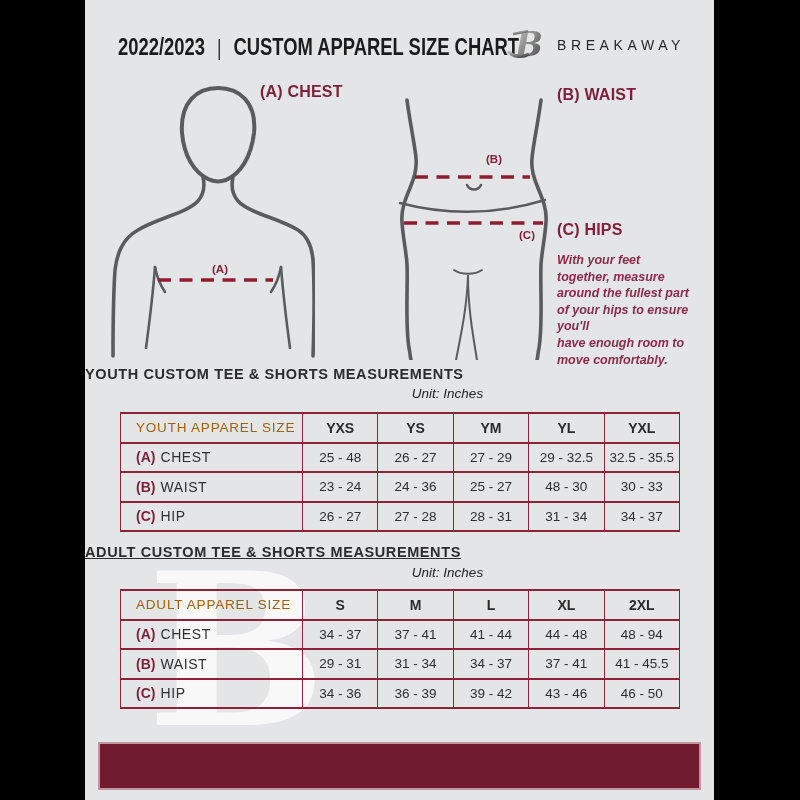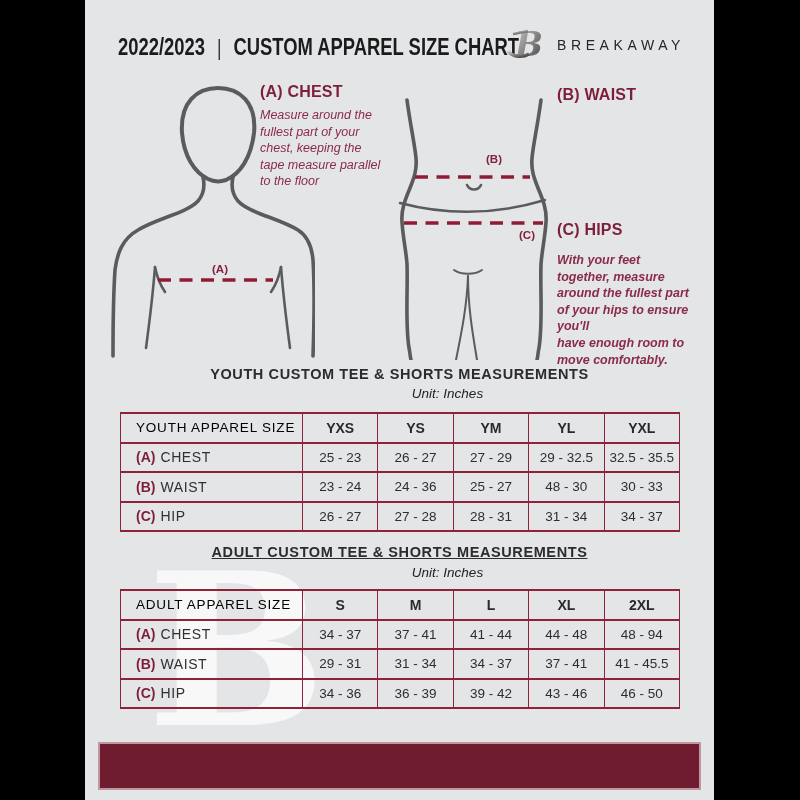--- a/index.html
+++ b/index.html
@@ -27,32 +27,32 @@
   .fig{position:absolute;}
   .fig-left{left:25px;top:78px;width:205px;height:282px;}
   .fig-mid{left:300px;top:98px;width:178px;height:262px;}
   .fig-label{position:absolute;width:36px;text-align:center;font-size:11.5px;
              font-weight:700;color:#85203d;}
   
   .sec-h{position:absolute;font-size:16px;font-weight:700;color:#7d1e3b;letter-spacing:.2px;}
   .sec-b{position:absolute;font-style:italic;font-size:12.5px;line-height:16.6px;
          color:#8a2b4a;white-space:pre-line;}
   
-  .tbl-title{position:absolute;left:0;width:629px;text-align:center;font-size:14.5px;
+  .tbl-title{position:absolute;left:0;width:629px;text-align:left;font-size:14.5px;
              font-weight:700;letter-spacing:.6px;color:#2c2c2c;}
   .tbl-unit{position:absolute;left:0;width:629px;text-align:center;font-style:italic;
             font-size:13.5px;color:#222;padding-left:48px;}
   table.size{position:absolute;left:35px;border-collapse:collapse;table-layout:fixed;
              width:560px;background:transparent;}
   table.size th,table.size td{border:1.5px solid #8e2238;border-top-width:2.5px;
              border-bottom-width:2.5px;height:27.5px;padding:0;text-align:center;
              font-size:13.5px;font-weight:400;color:#2e2e2e;}
   table.size th.size-h{font-weight:700;font-size:14px;color:#2a2a2a;}
   table.size .lbl{text-align:left;padding-left:15px;font-size:13.5px;
-             letter-spacing:.8px;color:#000000;font-weight:400;}
+             letter-spacing:.8px;color:#a16207;font-weight:400;}
   table.size td.row-lbl{text-align:left;padding-left:15px;font-size:14px;color:#303030;}
   table.size .pfx{color:#7e1d39;font-weight:700;}
   table.size .row-name{margin-left:5px;letter-spacing:.6px;}
   
   .footer-bar{position:absolute;left:13px;top:742px;width:603px;height:48px;
               background:#6f1b30;border:2px solid rgba(255,255,255,0.55);
               box-sizing:border-box;}
   .stroke{fill:none;stroke:#5a5b5d;stroke-linecap:round;}
   .dash{stroke:#8e1c33;stroke-width:3.6;stroke-dasharray:13 8.5;fill:none;}
 </style>
@@ -109,25 +109,20 @@
       <path class="stroke" stroke-width="2" d="M 83,178 C 83,207 87,232 92,262"></path>
       <line class="dash" x1="30" y1="79" x2="145" y2="79"></line>
       <line class="dash" x1="19" y1="125" x2="158" y2="125"></line>
     </svg>
 
     <div class="fig-label" style="left:117px;top:263px;">(A)</div>
     <div class="fig-label" style="left:391px;top:153px;">(B)</div>
     <div class="fig-label" style="left:424px;top:229px;">(C)</div>
 
     <div class="sec-h" style="left:175px;top:83px;">(A) CHEST</div>
-    <div class="sec-b" style="left:175px;top:107px;width:150px;">Measure around the
-fullest part of your
-chest, keeping the
-tape measure parallel
-to the floor</div>
 
     <div class="sec-h" style="left:472px;top:86px;">(B) WAIST</div>
 
     <div class="sec-h" style="left:472px;top:221px;">(C) HIPS</div>
     <div class="sec-b" style="left:472px;top:252px;width:158px;font-weight:bold;">With your feet
 together, measure
 around the fullest part
 of your hips to ensure
 you'll
 have enough room to
@@ -151,21 +146,21 @@
           <th class="size-h">YXS</th>
           <th class="size-h">YS</th>
           <th class="size-h">YM</th>
           <th class="size-h">YL</th>
           <th class="size-h">YXL</th>
         </tr>
       </thead>
       <tbody>
         <tr>
           <td class="row-lbl"><span class="pfx">(A)</span><span class="row-name">CHEST</span></td>
-          <td>25 - 23</td>
+          <td>25 - 48</td>
           <td>26 - 27</td>
           <td>27 - 29</td>
           <td>29 - 32.5</td>
           <td>32.5 - 35.5</td>
         </tr>
         <tr>
           <td class="row-lbl"><span class="pfx">(B)</span><span class="row-name">WAIST</span></td>
           <td>23 - 24</td>
           <td>24 - 36</td>
           <td>25 - 27</td>

